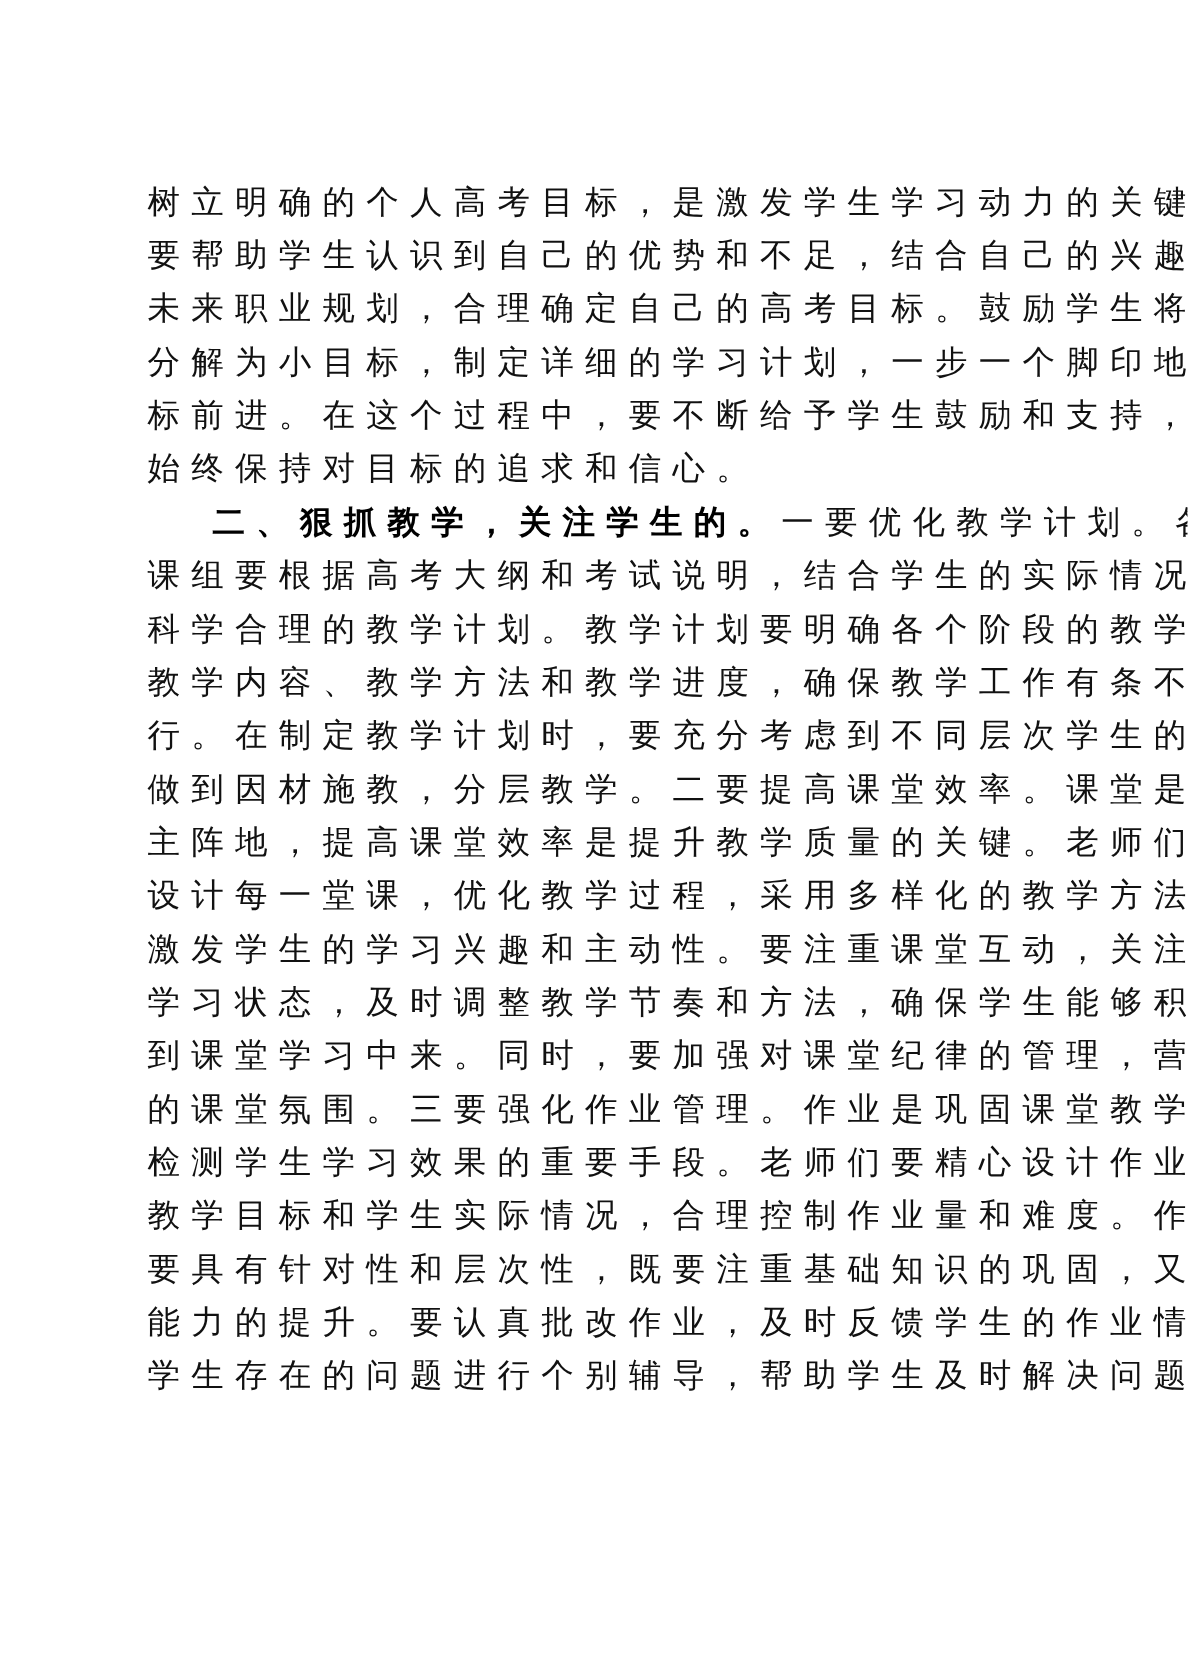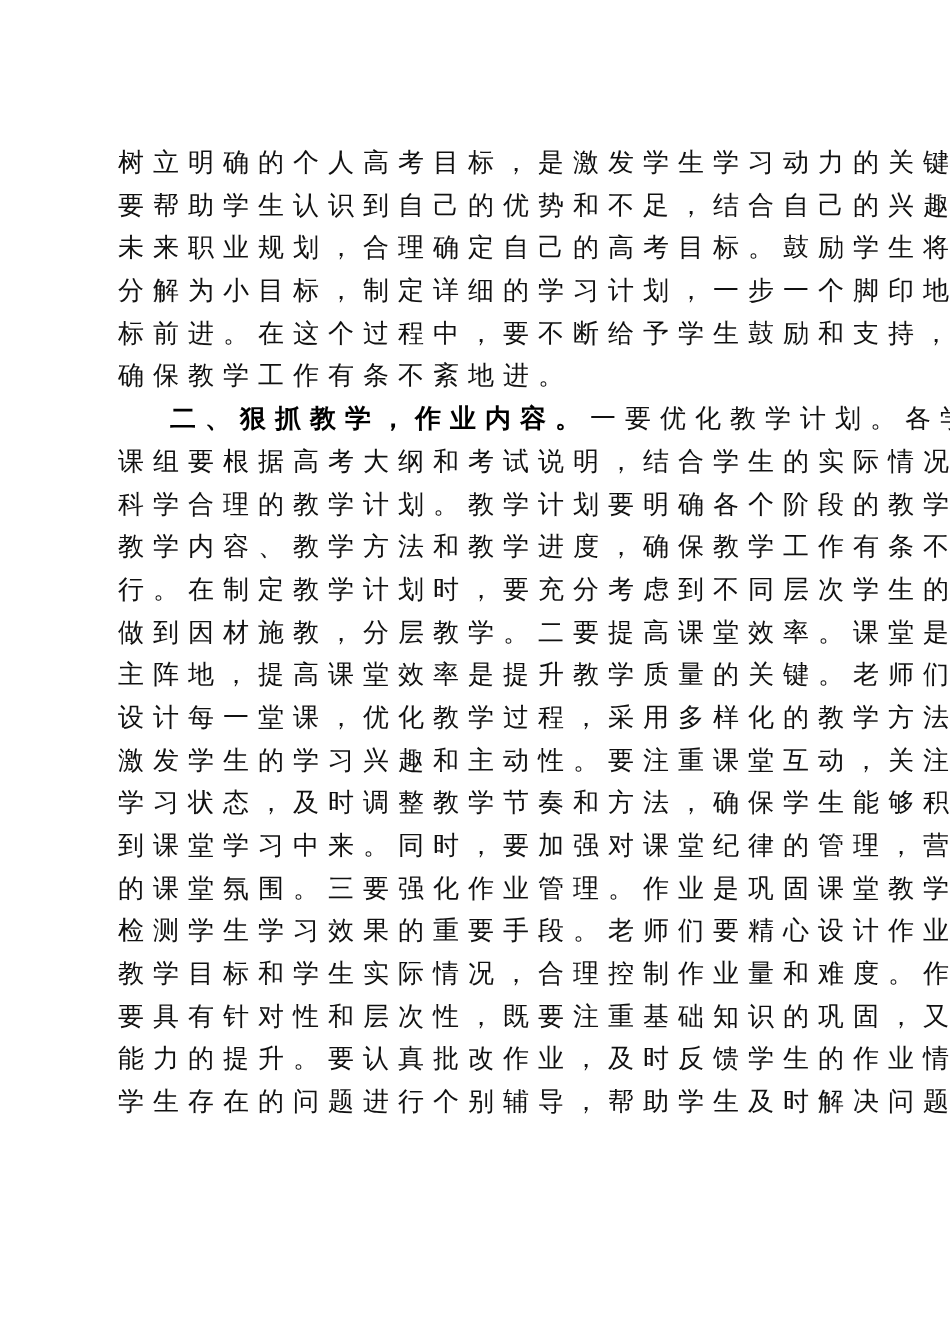--- a/index.html
+++ b/index.html
@@ -50,25 +50,25 @@
 
 <div class="page">
   <div class="text-block">
 
     <div>
       <span class="line">树立明确的个人高考目标，是激发学生学习动力的关键。老师</span>
       <span class="line">要帮助学生认识到自己的优势和不足，结合自己的兴趣爱好和</span>
       <span class="line">未来职业规划，合理确定自己的高考目标。鼓励学生将大目标</span>
       <span class="line">分解为小目标，制定详细的学习计划，一步一个脚印地朝着目</span>
       <span class="line">标前进。在这个过程中，要不断给予学生鼓励和支持，让他们</span>
-      <span class="line">确保教学工作有条不紊地进。</span>
+      <span class="line">始终保持对目标的追求和信心。</span>
     </div>
 
     <div>
-      <span class="line indent"><span class="bold">二、狠抓教学，作业内容。</span><span>一要优化教学计划。各学科备</span></span>
+      <span class="line indent"><span class="bold">二、狠抓教学，关注学生的。</span><span>一要优化教学计划。各学科备</span></span>
       <span class="line">课组要根据高考大纲和考试说明，结合学生的实际情况，制定</span>
       <span class="line">科学合理的教学计划。教学计划要明确各个阶段的教学目标、</span>
       <span class="line">教学内容、教学方法和教学进度，确保教学工作有条不紊地进</span>
       <span class="line">行。在制定教学计划时，要充分考虑到不同层次学生的需求，</span>
       <span class="line">做到因材施教，分层教学。二要提高课堂效率。课堂是教学的</span>
       <span class="line">主阵地，提高课堂效率是提升教学质量的关键。老师们要精心</span>
       <span class="line">设计每一堂课，优化教学过程，采用多样化的教学方法和手段，</span>
       <span class="line">激发学生的学习兴趣和主动性。要注重课堂互动，关注学生的</span>
       <span class="line">学习状态，及时调整教学节奏和方法，确保学生能够积极参与</span>
       <span class="line">到课堂学习中来。同时，要加强对课堂纪律的管理，营造良好</span>

